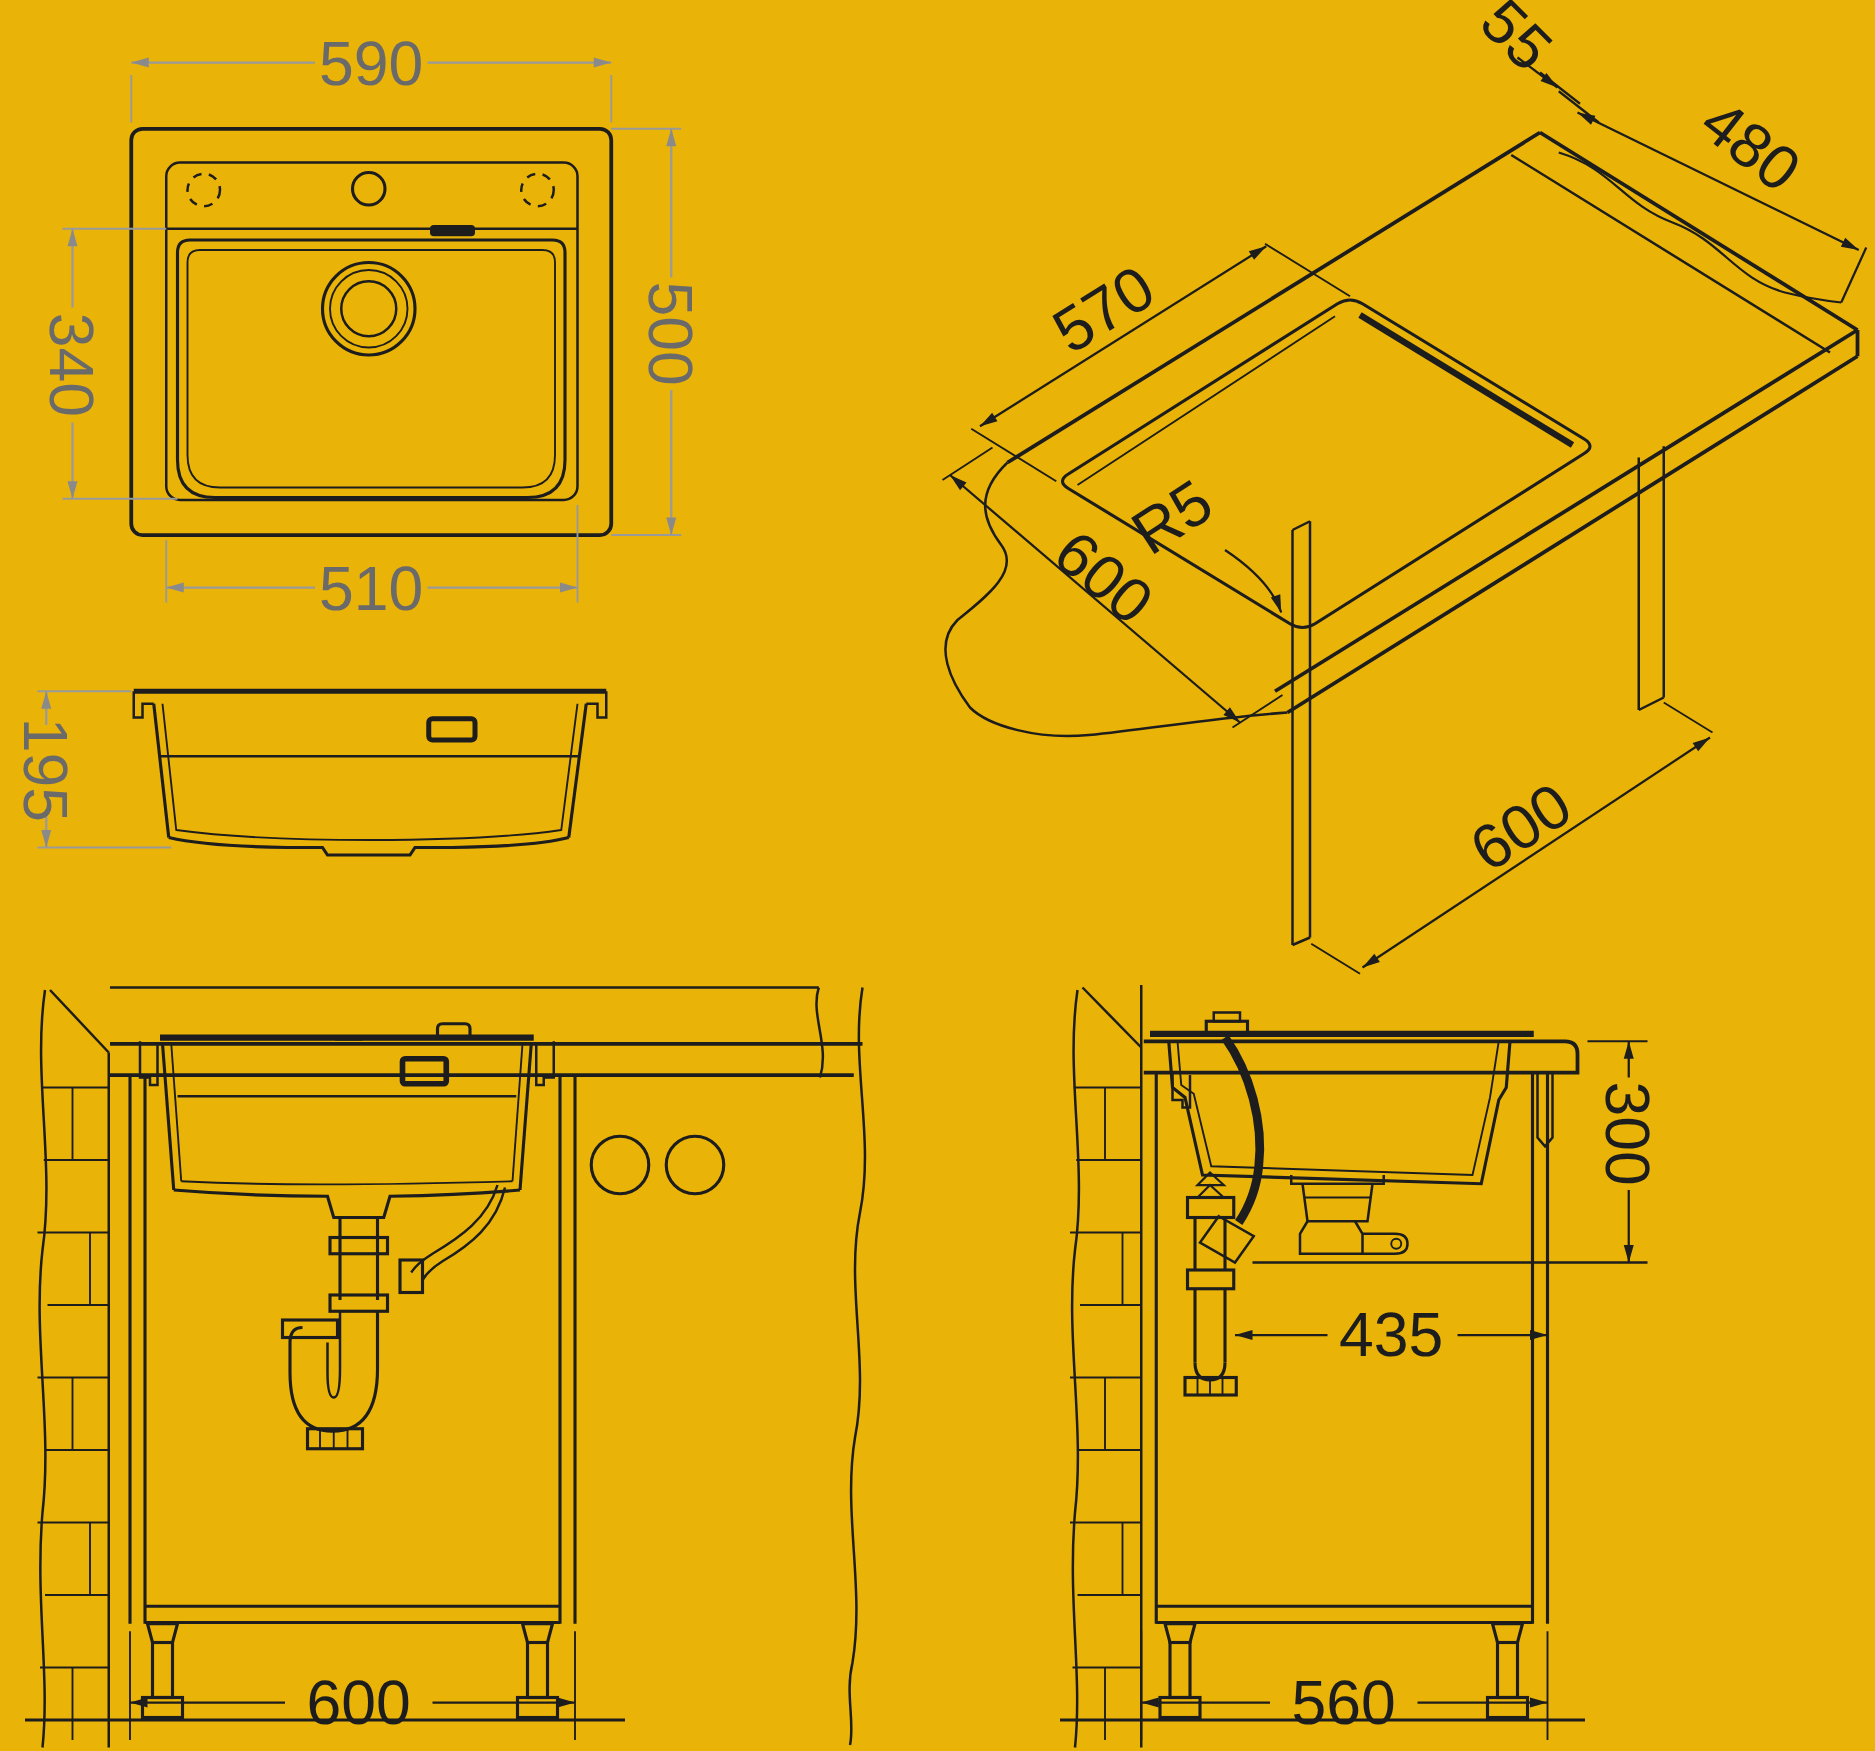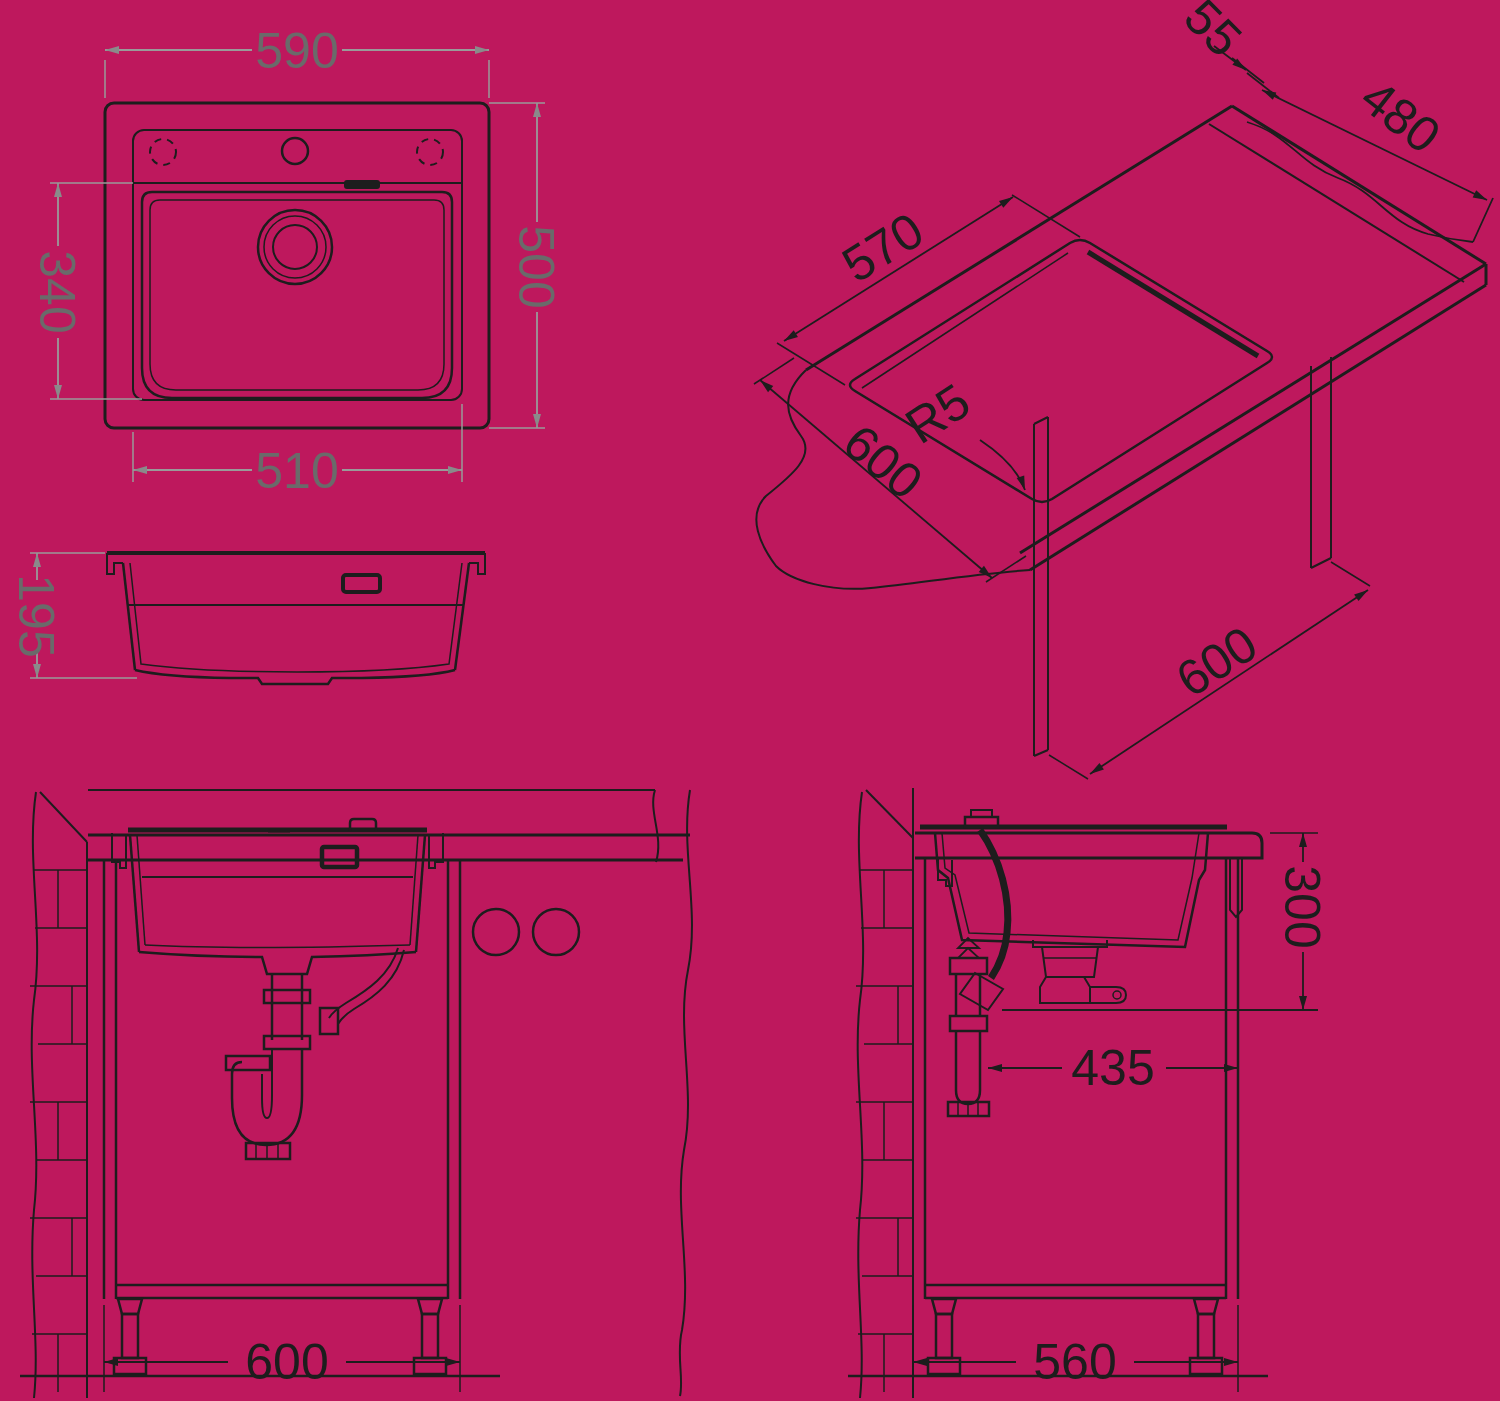--- a/index.html
+++ b/index.html
@@ -1,16 +1,16 @@
 <!DOCTYPE html>
 <html><head>
 <meta charset="utf-8">
 <style>
   html,body{margin:0;padding:0;background:#ffffff;}
-  .page{width:1500px;height:1401px;background:#be185d;position:relative;overflow:hidden;}
+  .page{width:1500px;height:1401px;background:#eab308;position:relative;overflow:hidden;}
   svg{display:block;}
   svg text{font-family:"Liberation Sans","DejaVu Sans",sans-serif;font-size:50px;}
   .dimg{fill:#6a6a6a;}           
   .dimb{fill:#1d1d1d;}           
   .ln  {stroke:#1d1d1d;fill:none;}
   .dlg {stroke:#9a9a9a;fill:none;}  
   .dlb {stroke:#1d1d1d;fill:none;}  
 </style>
 </head>
 <body>

